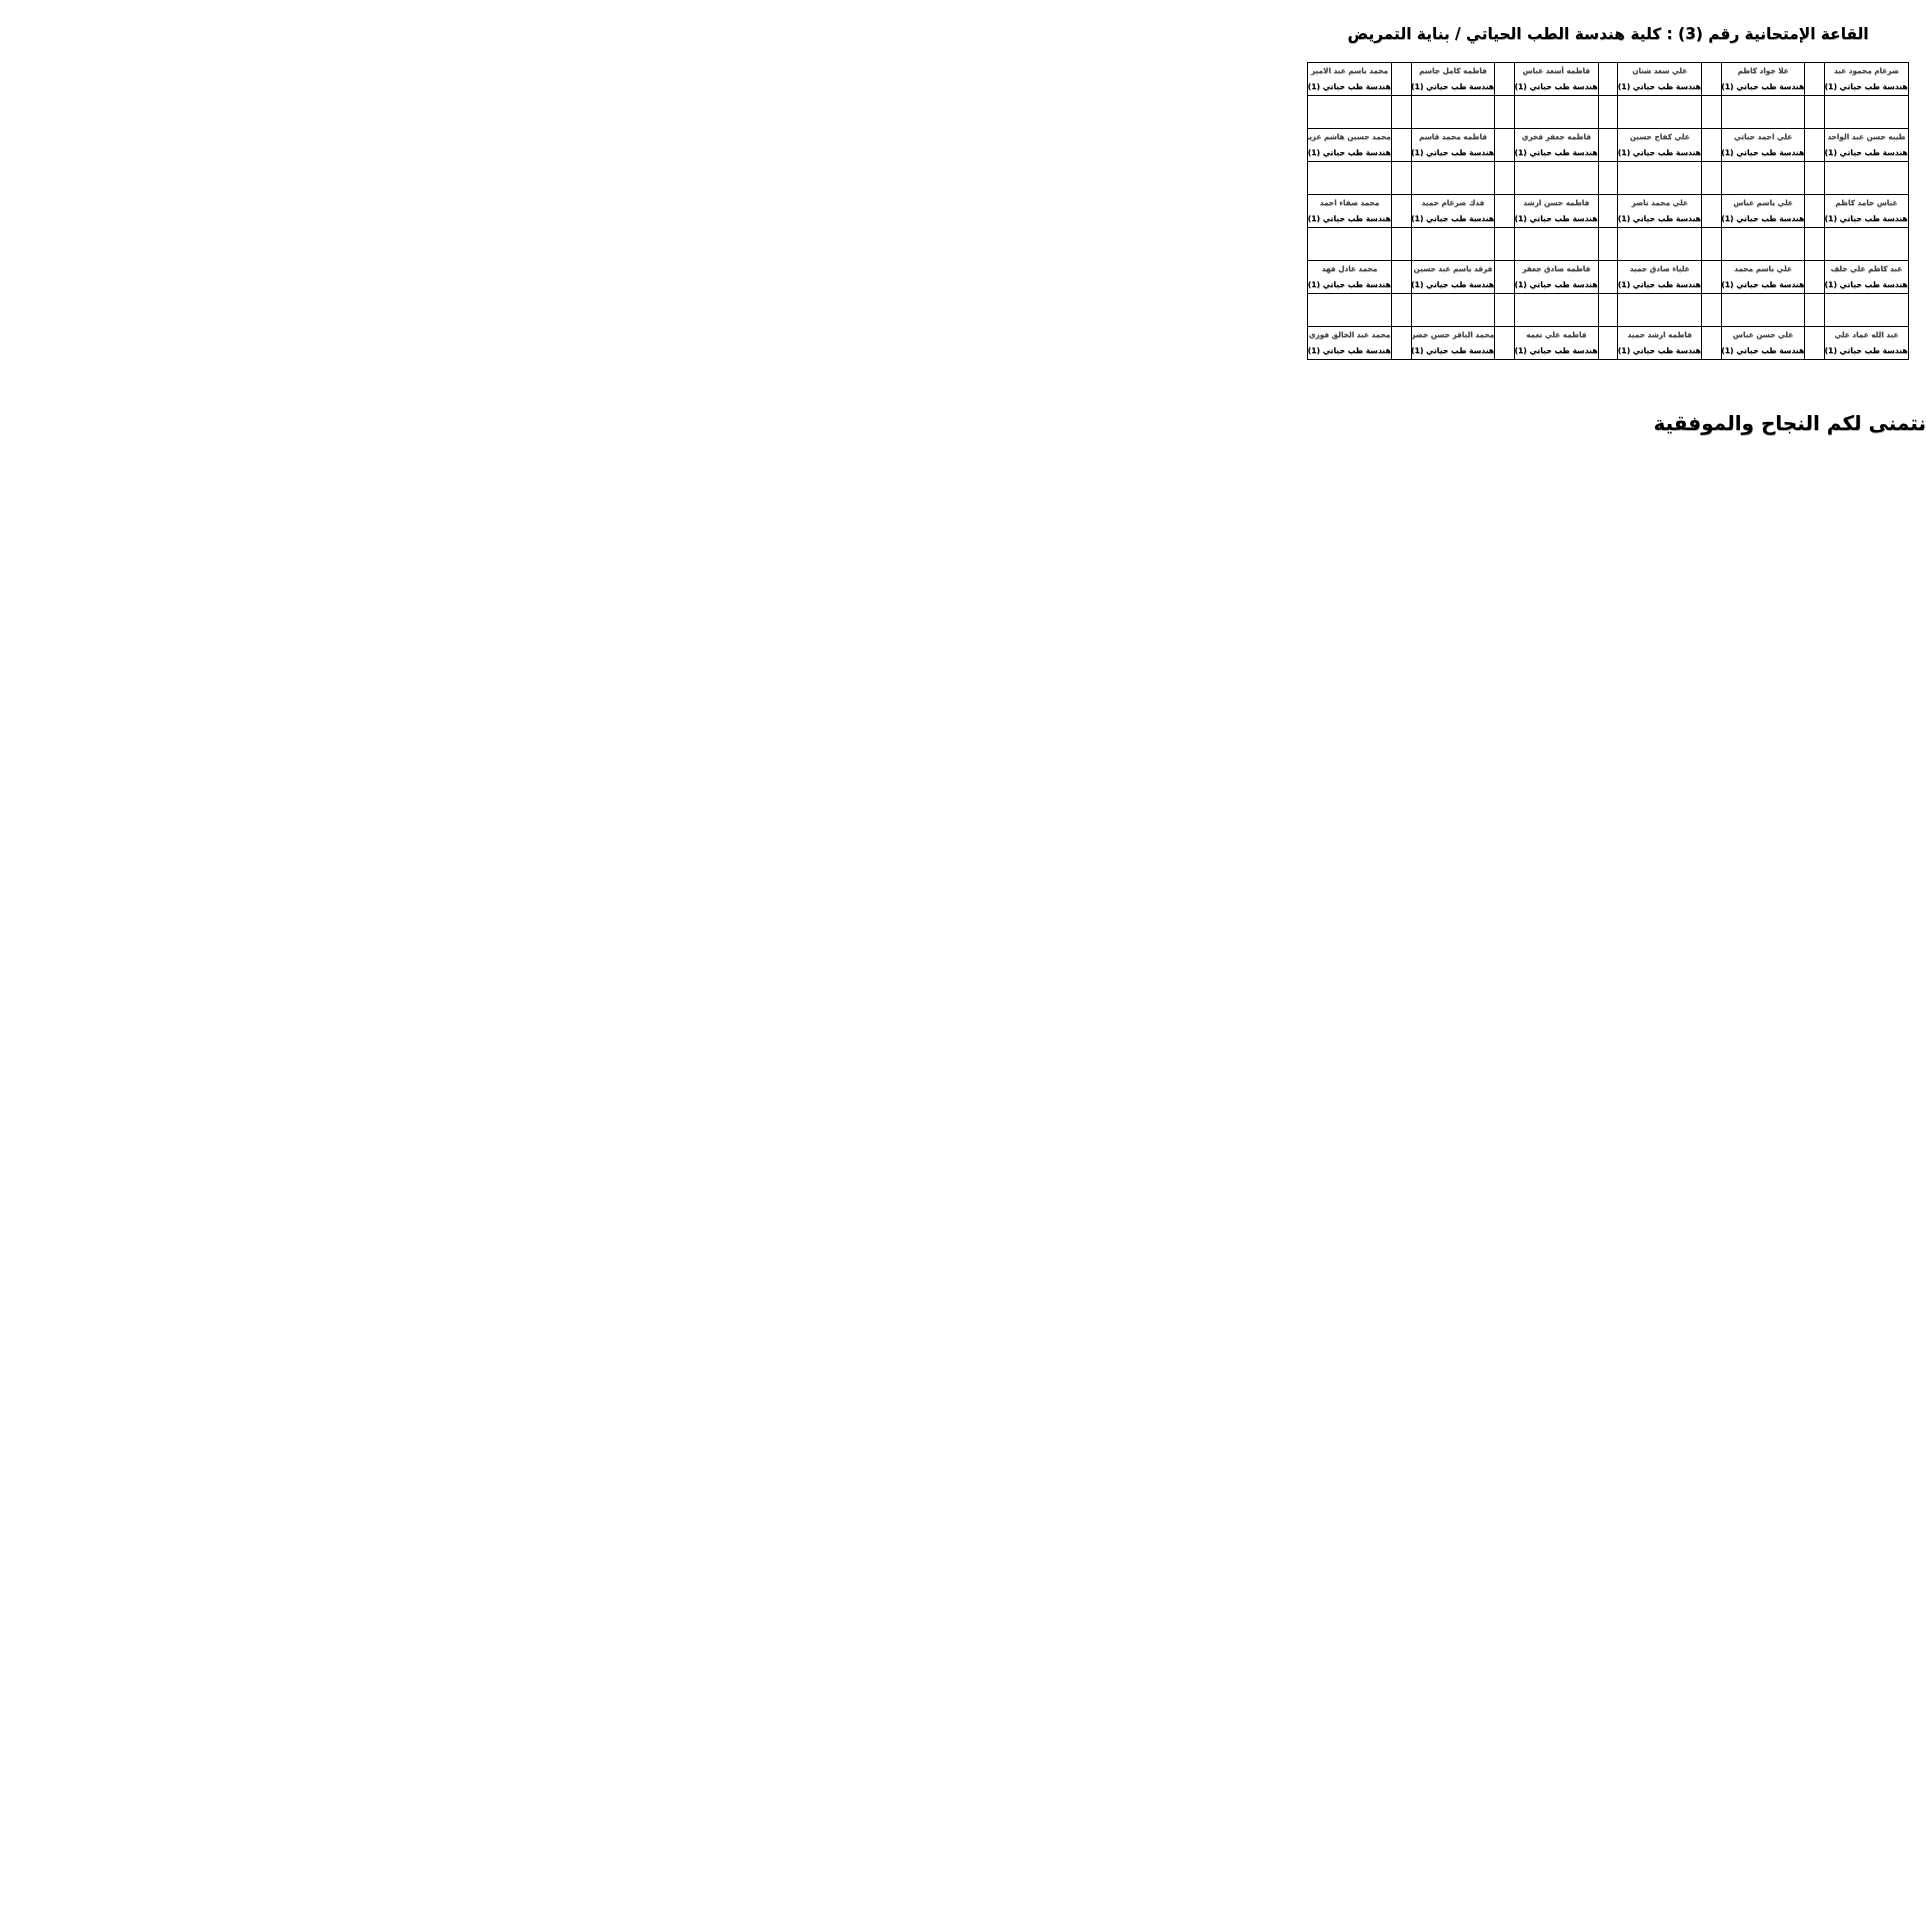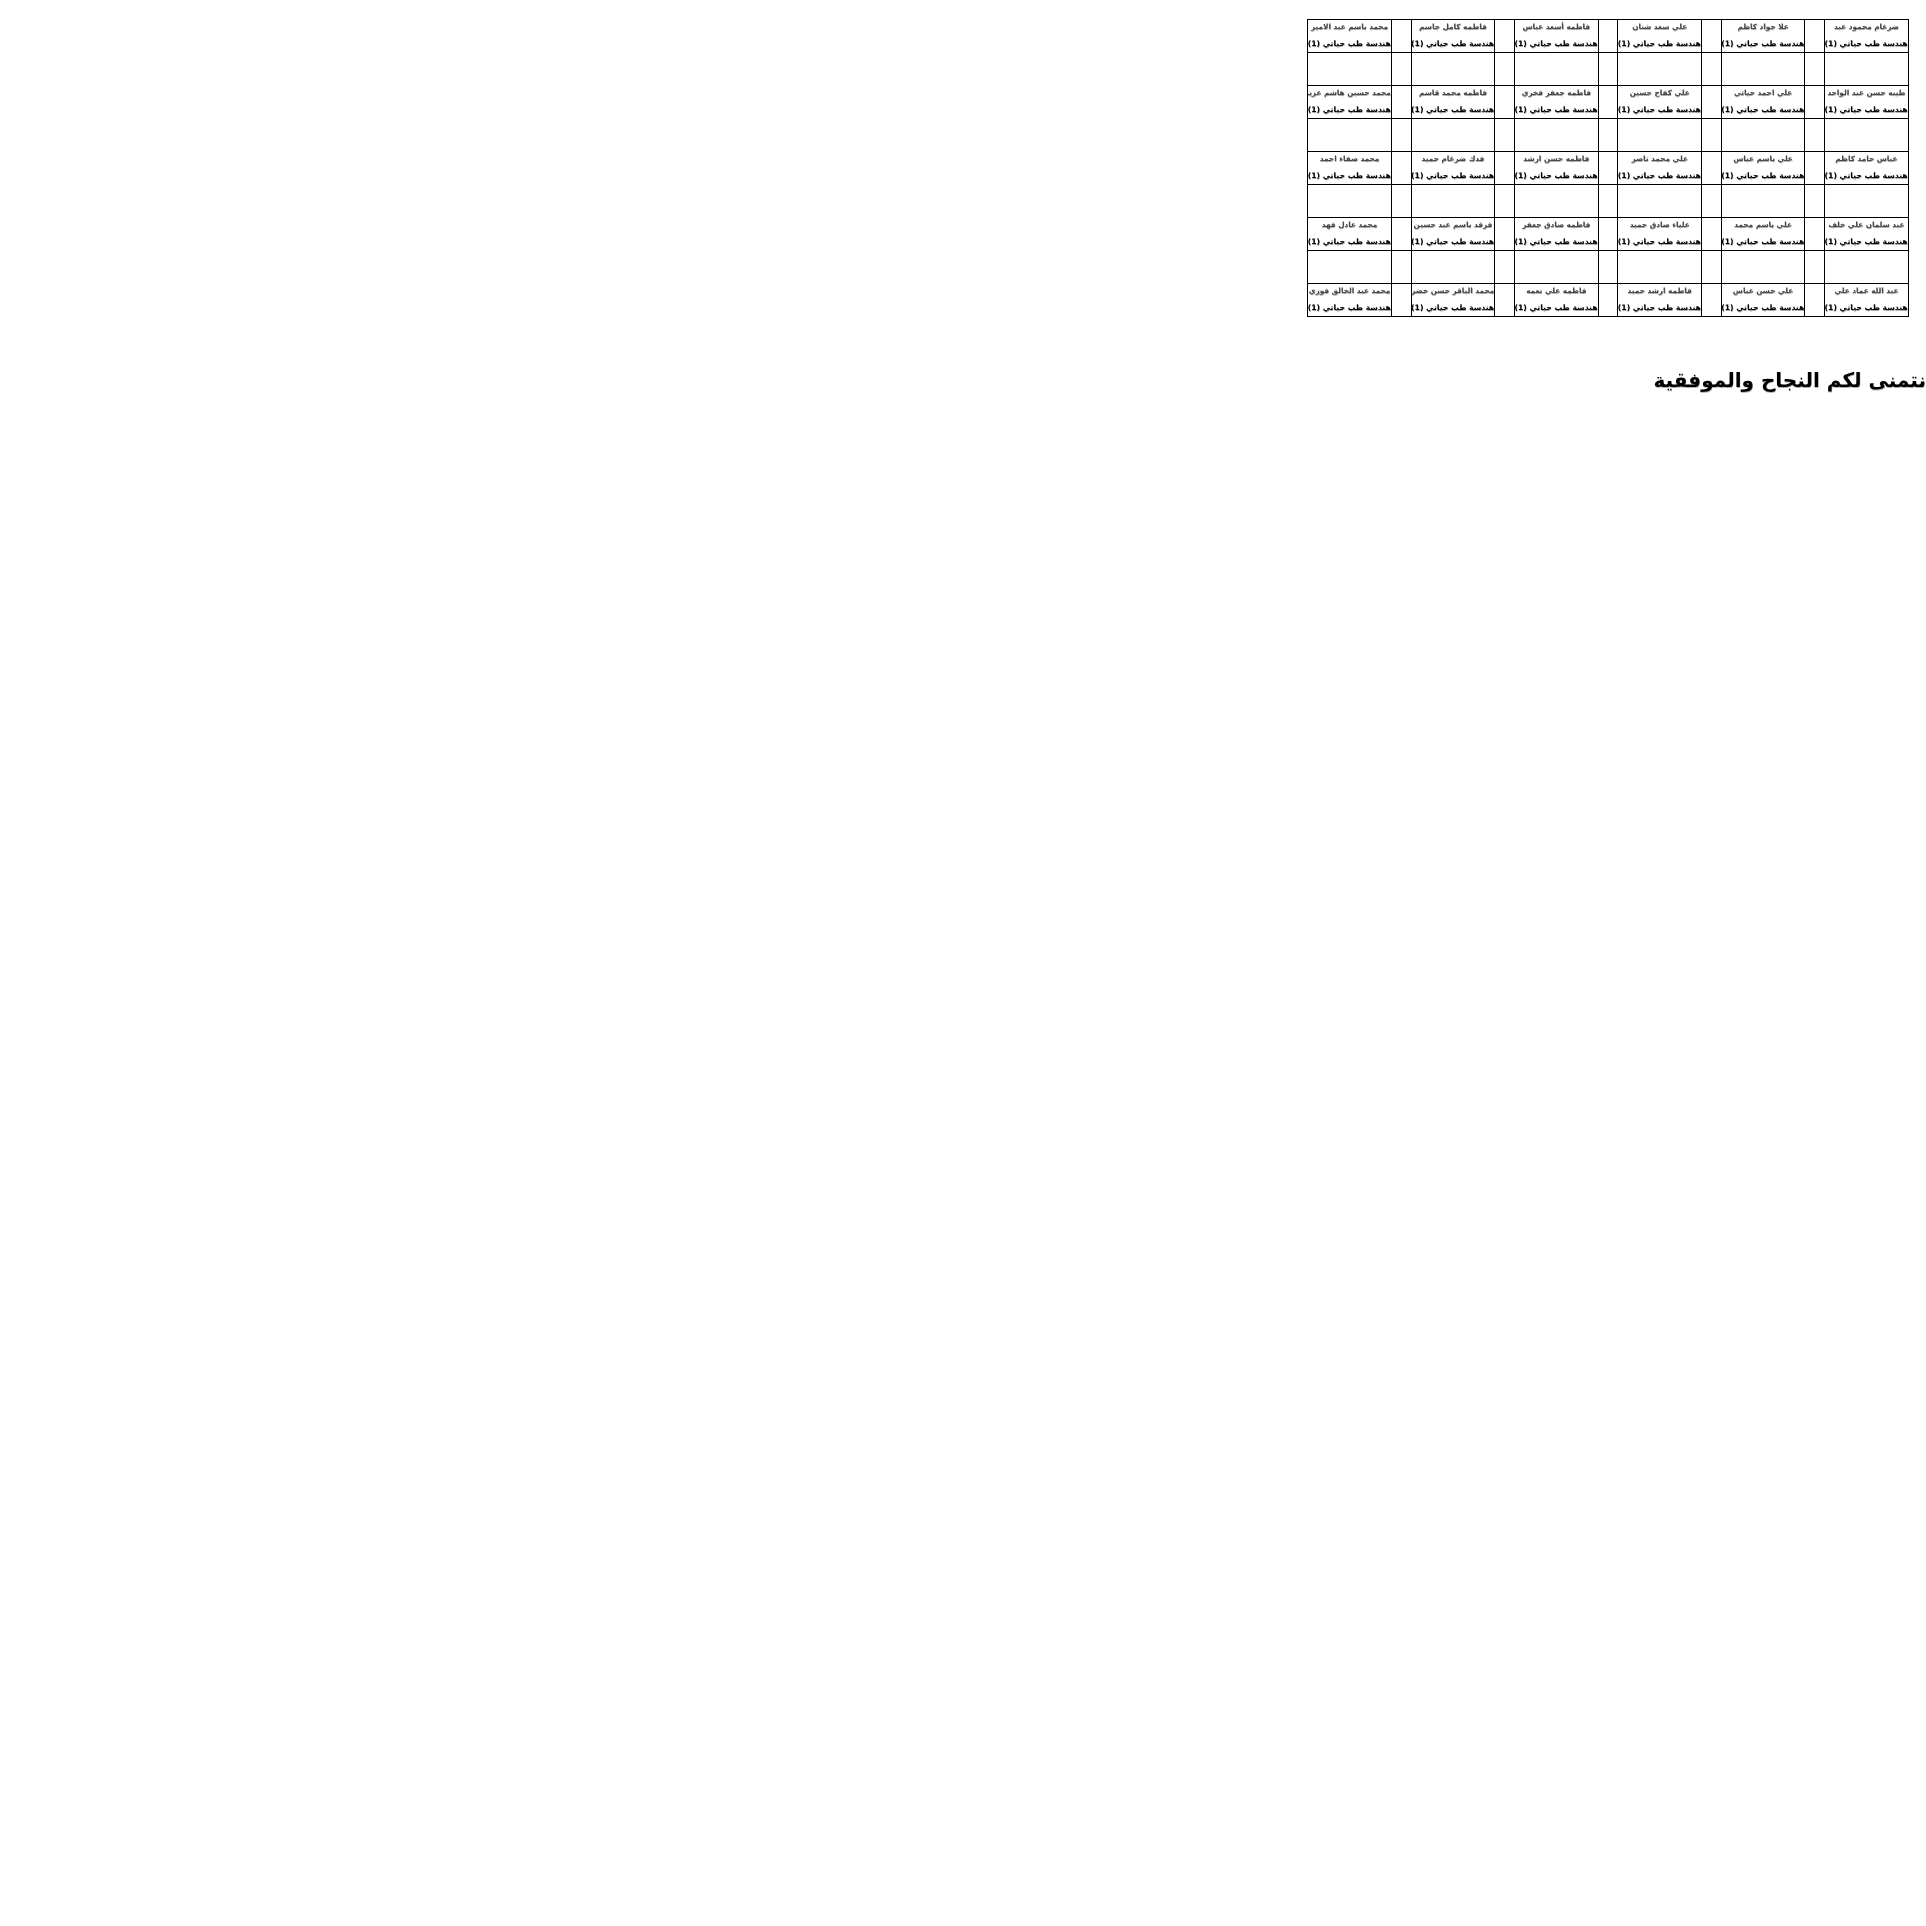--- a/index.html
+++ b/index.html
@@ -83,20 +83,21 @@
     font-weight: 700;
     color: #000;
     text-shadow: 0.4px 0.8px 0 rgba(0,0,0,0.3);
     white-space: nowrap;
   }
 </style>
 </head>
 <body>
 
 <div class="page">
+  <div class="doc-title">القاعة الإمتحانية رقم (3) : كلية هندسة الطب الحياتي /  بناية التمريض</div>
   <div class="seating-table" id="seating-table">
       <div class="trow name-row">
         <div class="cell name-cell">
           <div class="student-name">ضرغام محمود عبد</div>
           <div class="student-course">هندسة طب حياتي (1)</div>
         </div>
         <div class="cell spacer"></div>
         <div class="cell name-cell">
           <div class="student-name">علا جواد كاظم</div>
           <div class="student-course">هندسة طب حياتي (1)</div>
@@ -218,21 +219,21 @@
         <div class="cell name-cell"></div>
         <div class="cell spacer"></div>
         <div class="cell name-cell"></div>
         <div class="cell spacer"></div>
         <div class="cell name-cell"></div>
         <div class="cell spacer"></div>
         <div class="cell name-cell"></div>
       </div>
       <div class="trow name-row">
         <div class="cell name-cell">
-          <div class="student-name">عبد سلمان علي خلف</div>
+          <div class="student-name">عبد كاظم علي خلف</div>
           <div class="student-course">هندسة طب حياتي (1)</div>
         </div>
         <div class="cell spacer"></div>
         <div class="cell name-cell">
           <div class="student-name">علي باسم محمد</div>
           <div class="student-course">هندسة طب حياتي (1)</div>
         </div>
         <div class="cell spacer"></div>
         <div class="cell name-cell">
           <div class="student-name">علياء صادق حميد</div>

